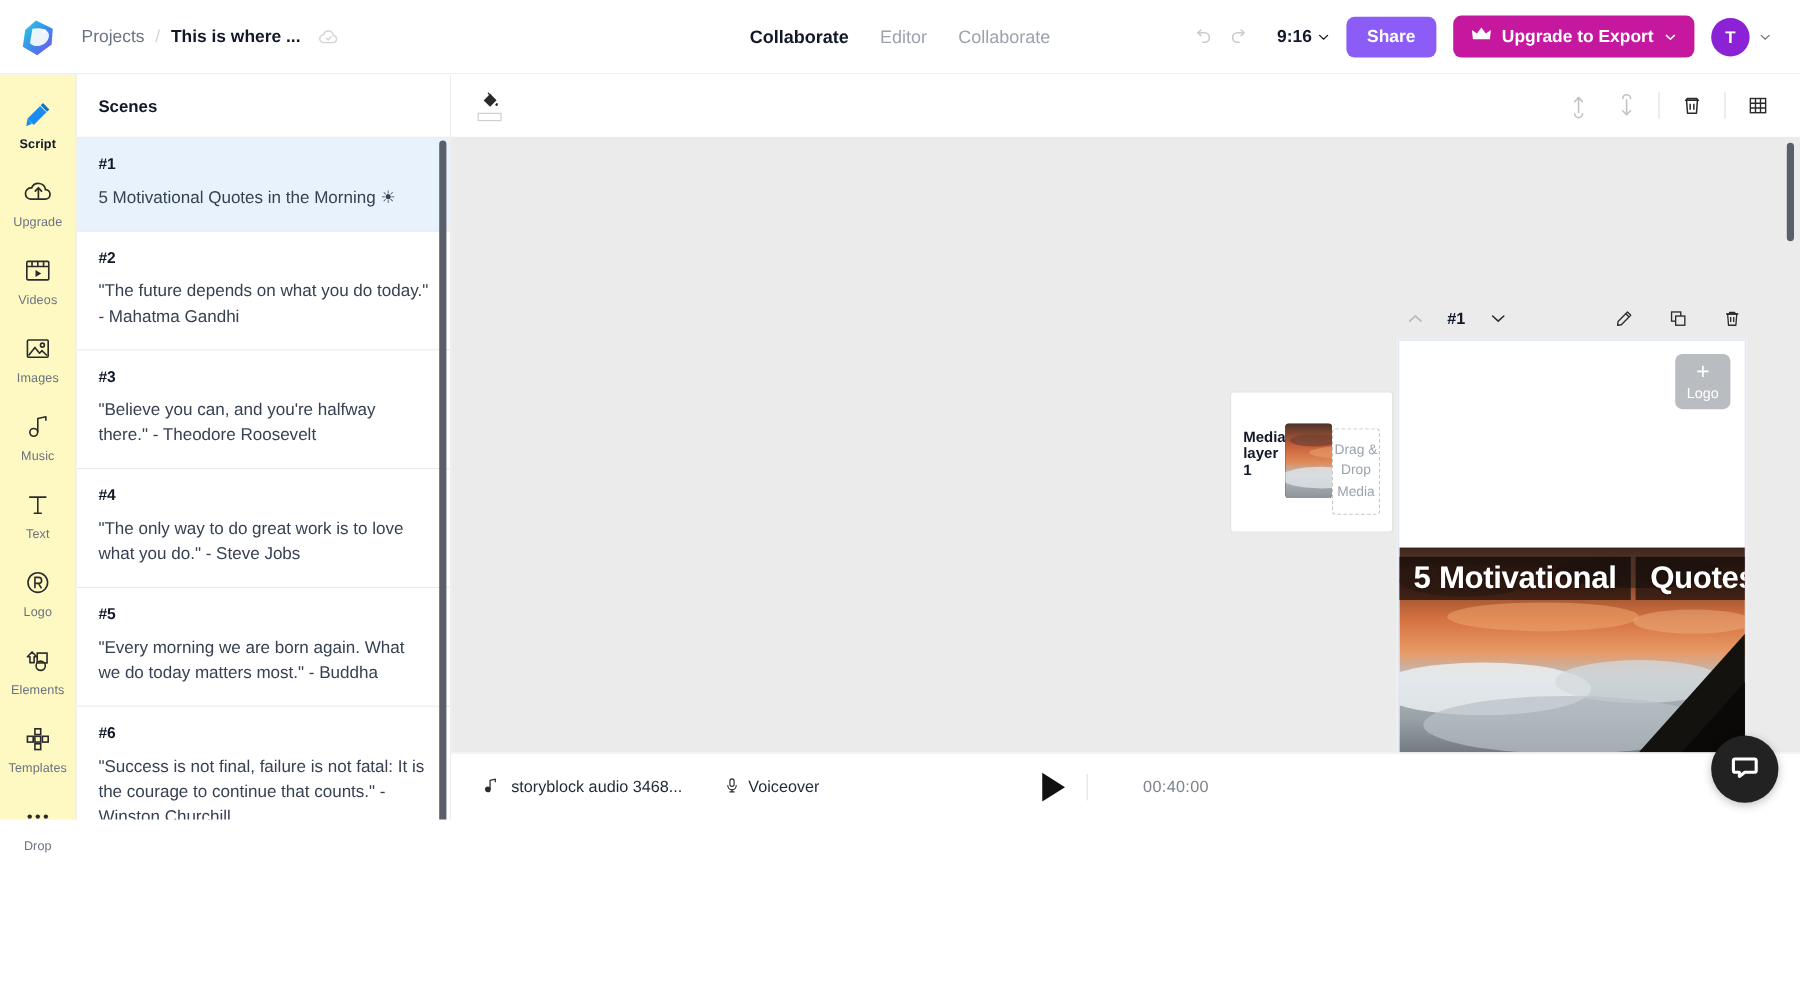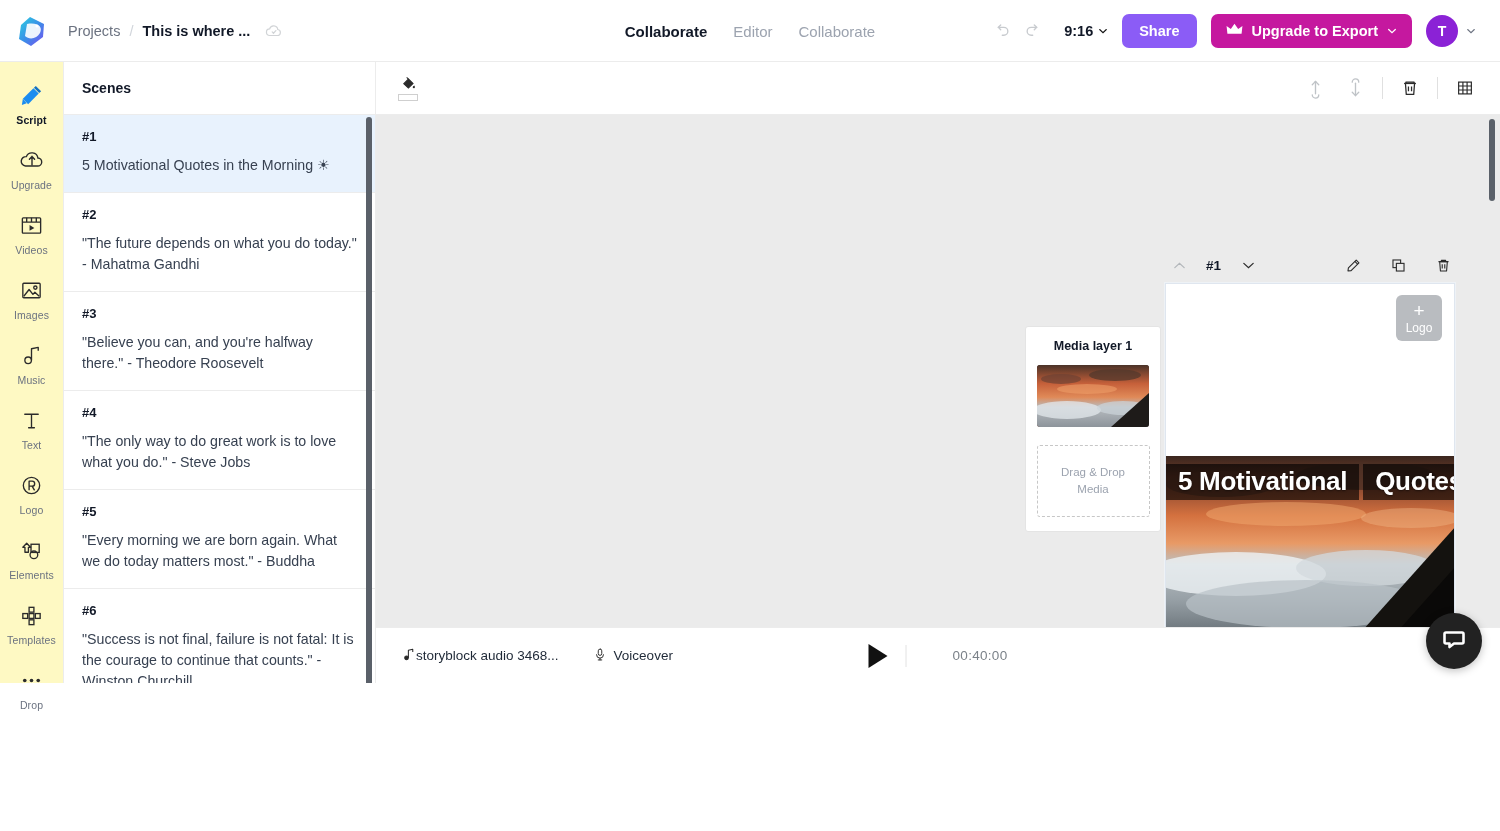--- a/index.html
+++ b/index.html
@@ -104,21 +104,21 @@
     display:flex; align-items:center; height:24px;
   }
   .sc-left { display:flex; align-items:center; gap:14px; }
   .sc-num { font-size:13.5px; font-weight:700; color:#111827; }
   .sc-right { margin-left:auto; display:flex; align-items:center; gap:19px; }
 
   
   .media-card {
     position:absolute; left:649px; top:211px; width:136px; background:#fff;
     border:1px solid #e4e4e4; border-radius:3px; padding:12px 10px 14px 10px;
-    display:flex; flex-direction:column; align-items:center;
+    display:flex; align-items:center;
   }
   .media-title { font-size:12.5px; font-weight:700; color:#111827; margin-bottom:12px; }
   .media-thumb {
     width:112px; height:62px; border-radius:3px; overflow:hidden; position:relative;
     background:linear-gradient(#3a2520, #6b3a28);
   }
   .dropzone {
     margin-top:18px; width:113px; height:72px; border:1px dashed #c7c7c7; border-radius:3px;
     display:flex; flex-direction:column; align-items:center; justify-content:center;
     color:#9ca3af; font-size:11.5px; line-height:1.5; text-align:center;
@@ -165,21 +165,21 @@
   .stage-scrollbar {
     position:absolute; right:5px; top:4px; width:6px; height:82px;
     background:#5a6069; border-radius:3px;
   }
 
   
   .bottombar {
     height:56px; flex:0 0 56px; background:#fff; border-top:1px solid #ececec;
     display:flex; align-items:center; padding:0 26px; position:relative;
   }
-  .audio-chip { display:flex; align-items:center; gap:0; font-size:13.5px; color:#1f2937; cursor:pointer; }
+  .audio-chip { display:flex; align-items:center; gap:10px; font-size:13.5px; color:#1f2937; cursor:pointer; }
   .vo-chip { display:flex; align-items:center; gap:7px; font-size:13.5px; color:#1f2937; margin-left:34px; cursor:pointer; }
   .bb-center { position:absolute; left:50%; transform:translateX(-50%); display:flex; align-items:center; gap:18px; }
   .bb-play { width:0;height:0;border-left:19px solid #111;border-top:12px solid transparent;border-bottom:12px solid transparent;cursor:pointer; }
   .bb-sep { width:1px; height:22px; background:#e2e2e2; }
   .bb-time { font-size:13.5px; color:#7b8289; letter-spacing:.3px;margin-left:28px; }
 
   .chat-fab {
     position:absolute; right:18px; bottom:14px; width:56px; height:56px; border-radius:50%;
     background:#222; display:flex; align-items:center; justify-content:center; cursor:pointer;
     box-shadow:0 2px 8px rgba(0,0,0,.25);

